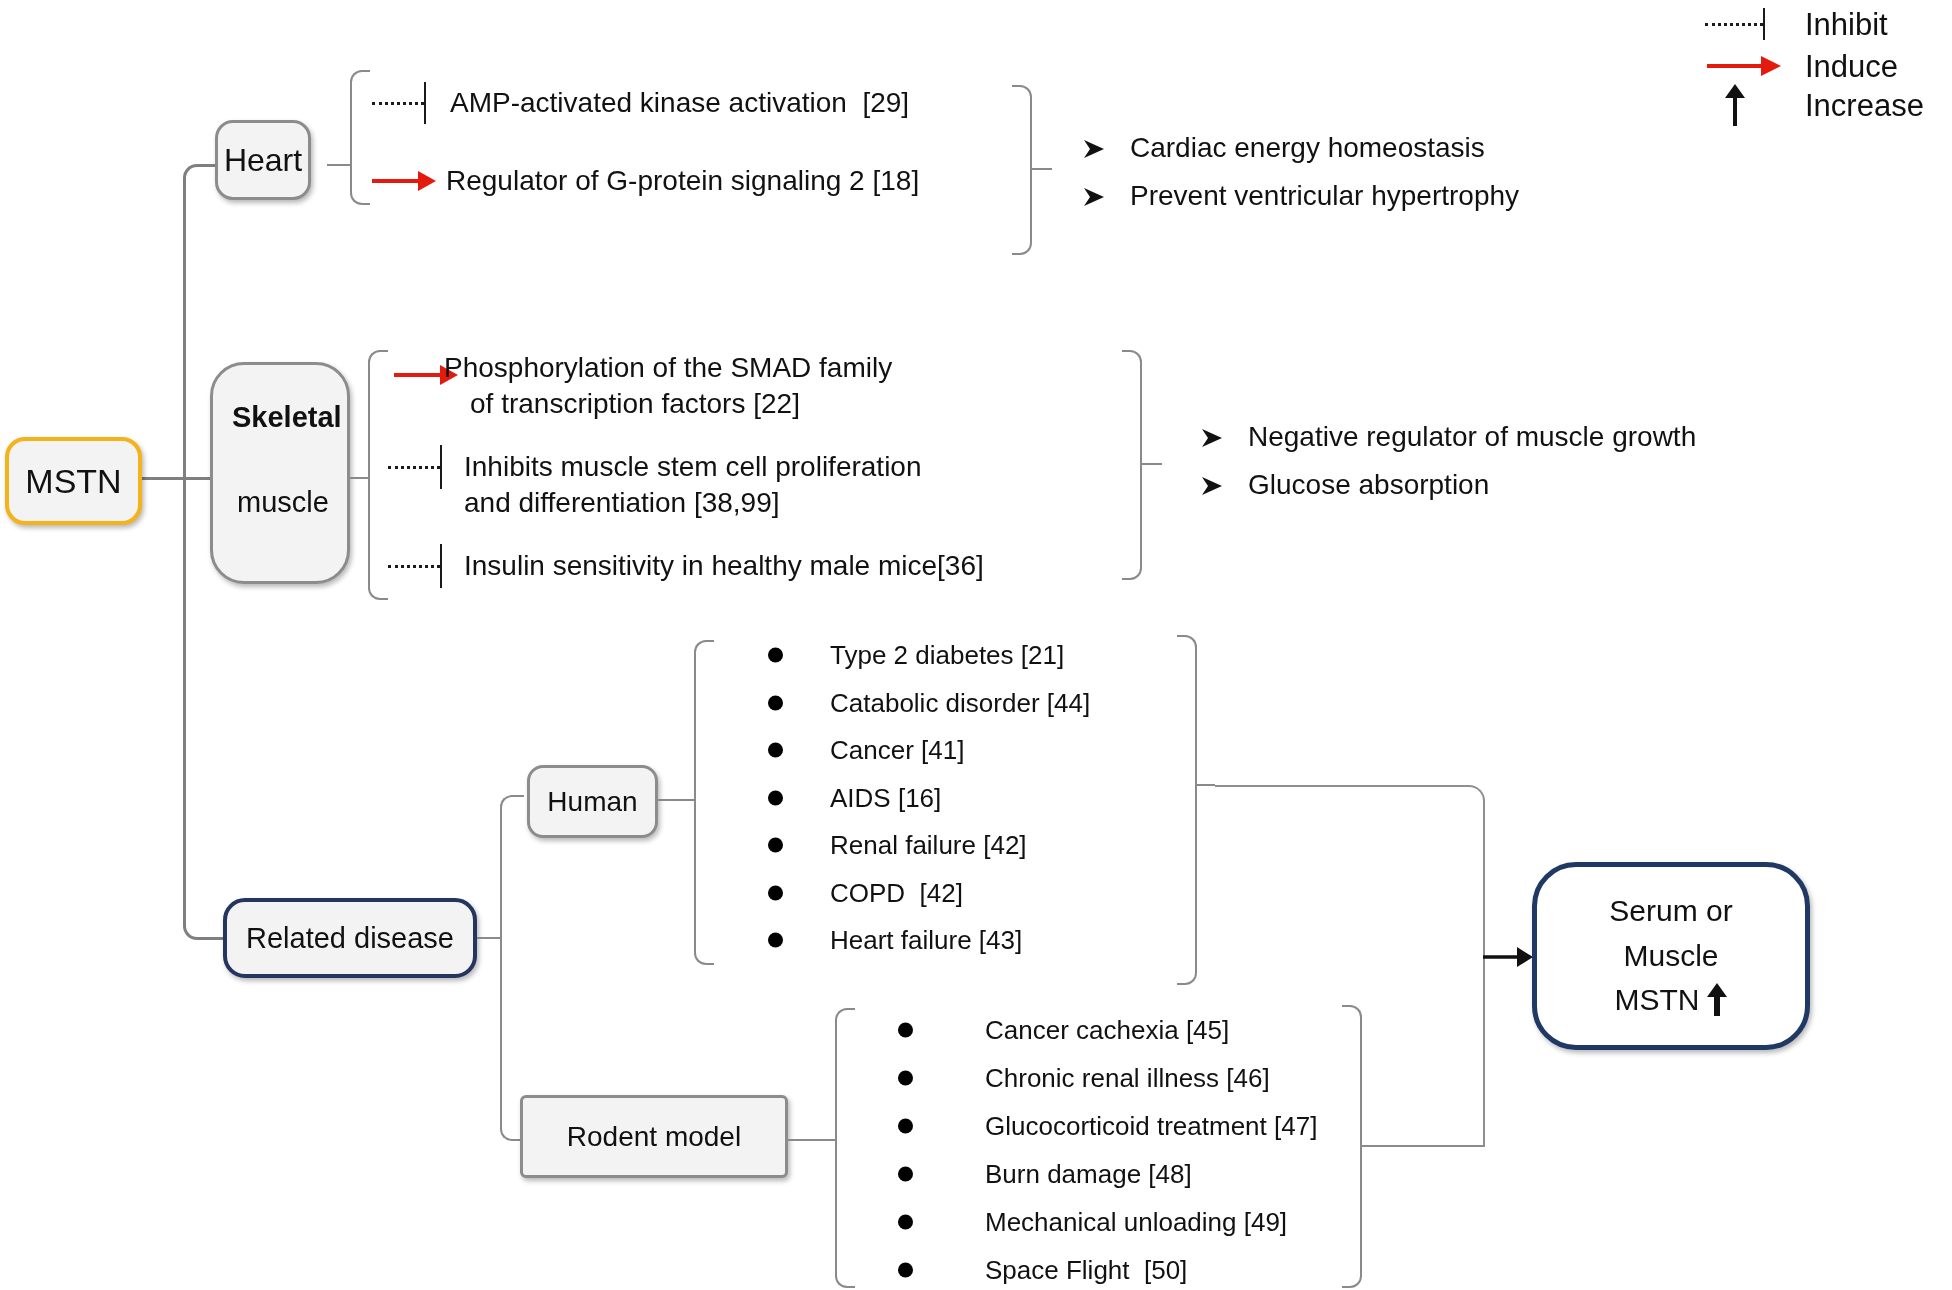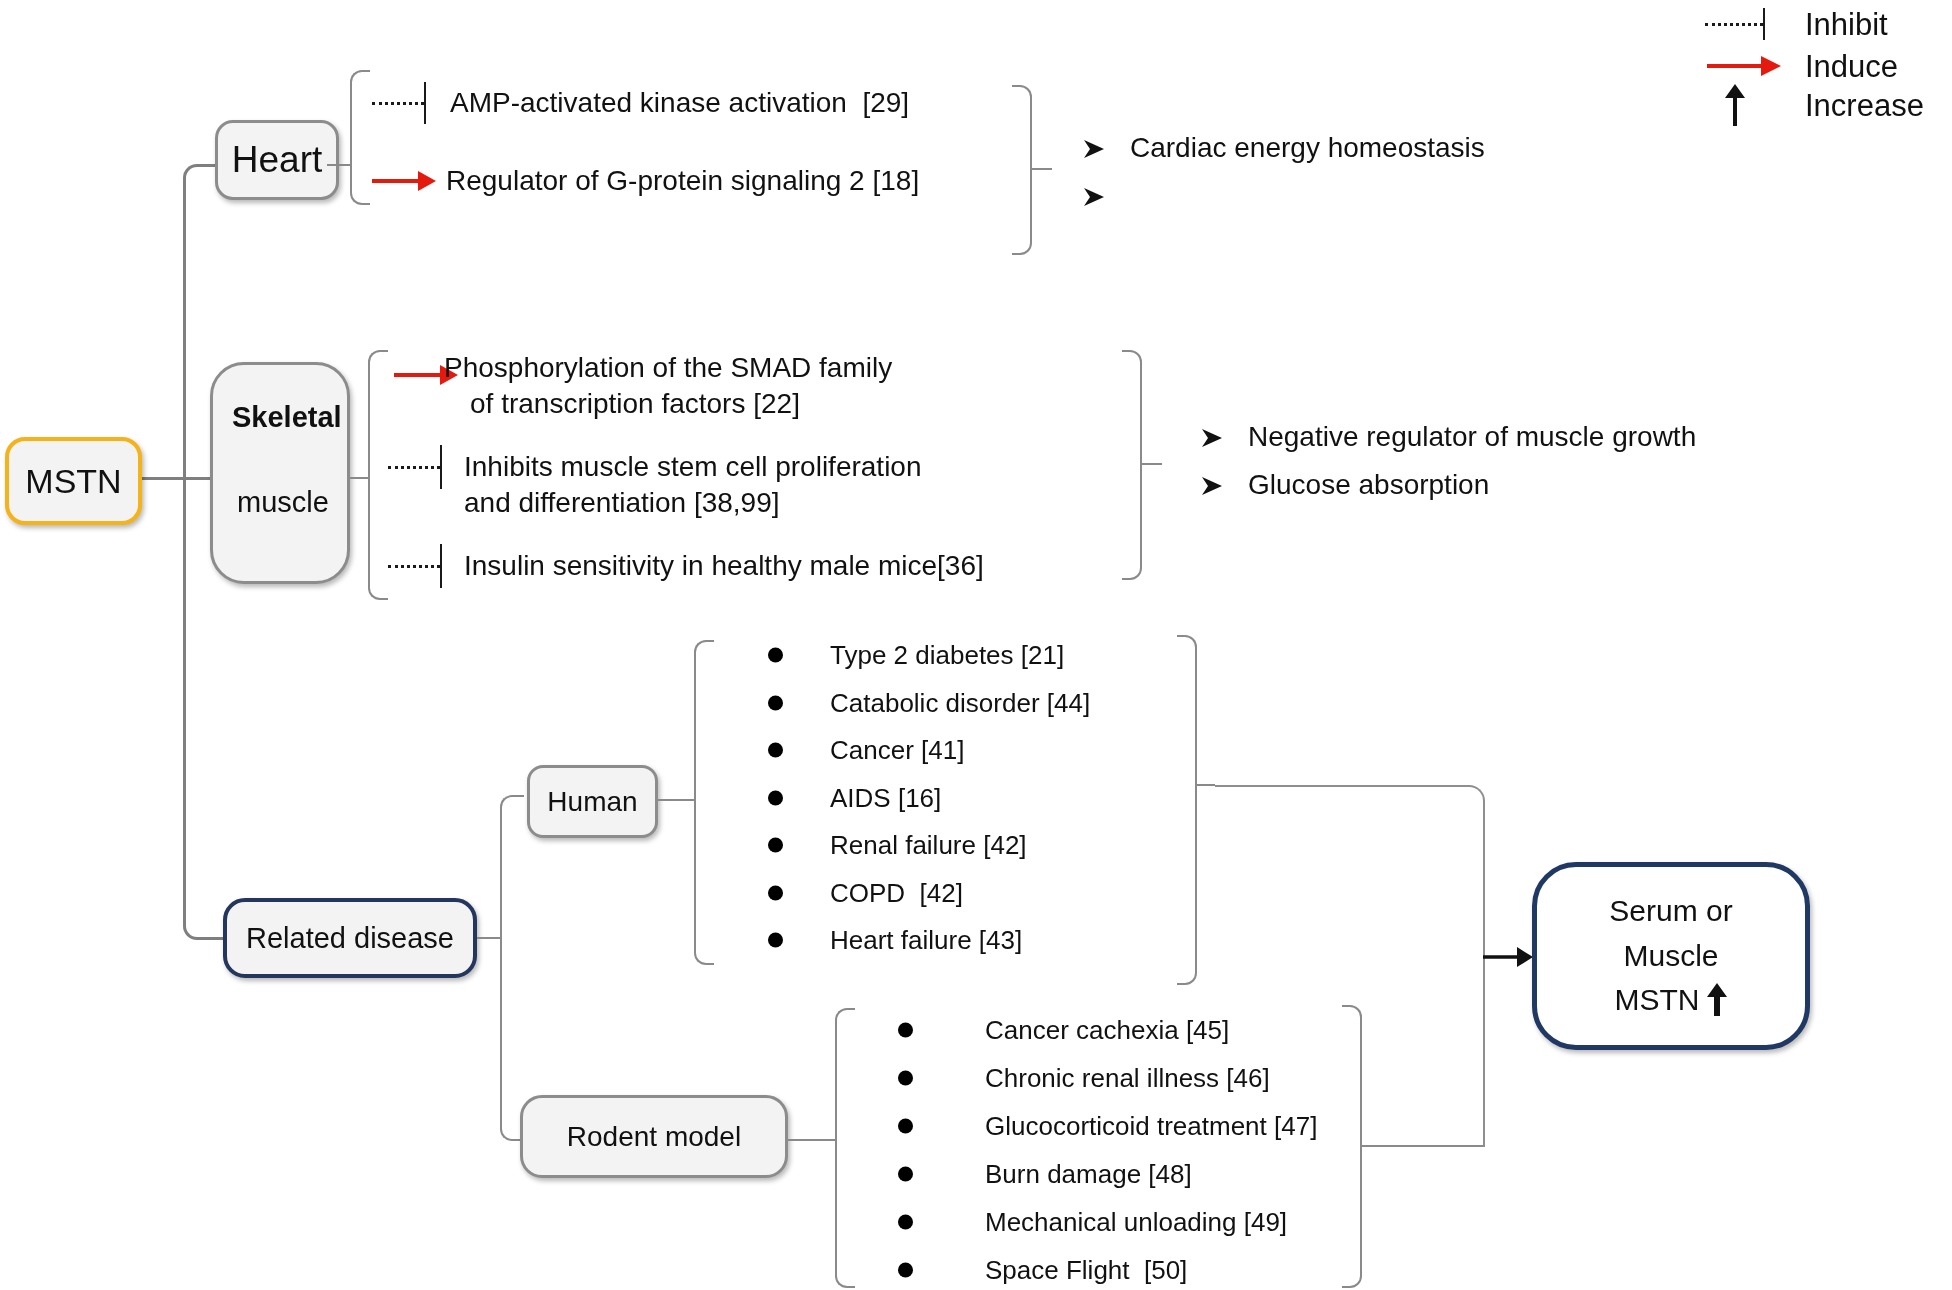--- a/index.html
+++ b/index.html
@@ -59,21 +59,21 @@
     <div class="txt" style="left:1805px;top:106px;font-size:31px;">Increase</div>
   </div>
 
   <div class="trunk" style="left:183px;top:164px;width:40px;height:776px;"></div>
   <div class="hline" style="left:142px;top:477px;width:70px;"></div>
 
   <div class="box" style="left:5px;top:437px;width:137px;height:88px;border:4px solid #F5B31B;border-radius:20px;font-size:34px;">
     <span>MSTN</span>
   </div>
 
-  <div class="box" style="left:215px;top:120px;width:124px;height:80px;border-radius:18px;font-size:37px;">
+  <div class="box" style="left:215px;top:120px;width:96px;height:80px;border-radius:18px;font-size:32px;">
     <span>Heart</span>
   </div>
 
   <div class="bracket-l" style="left:350px;top:70px;width:20px;height:135px;"></div>
   <div class="tick" style="left:327px;top:164px;width:23px;"></div>
 
   <div class="inhibit" style="left:372px;top:103px;">
     <div class="dots"></div>
       <div class="bar" style="height:42px;"></div>
   </div>
@@ -88,20 +88,21 @@
   <div class="bracket-r" style="left:1012px;top:85px;width:20px;height:170px;"></div>
   <div class="tick" style="left:1030px;top:168px;width:22px;"></div>
 
   <svg class="icon" style="left:1082px;top:137px;" width="24" height="24" viewBox="0 0 24 24">
     <polygon points="2,3 22,12 2,21 8,12" fill="#111"></polygon>
   </svg>
   <div class="txt" style="left:1130px;top:148px;">Cardiac energy homeostasis</div>
   <svg class="icon" style="left:1082px;top:185px;" width="24" height="24" viewBox="0 0 24 24">
     <polygon points="2,3 22,12 2,21 8,12" fill="#111"></polygon>
   </svg>
+  <div class="txt" style="left:1130px;top:196px;">Prevent ventricular hypertrophy</div>
 
   <div class="box" style="left:210px;top:362px;width:140px;height:222px;border-radius:34px;font-size:29px;"></div>
   <div class="txt" style="left:232px;top:417px;font-size:29px;font-weight:bold;">Skeletal</div>
   <div class="txt" style="left:237px;top:502px;font-size:29px;">muscle</div>
 
   <div class="bracket-l" style="left:368px;top:350px;width:20px;height:250px;"></div>
   <div class="tick" style="left:350px;top:477px;width:18px;"></div>
 
   <svg class="icon" style="left:392px;top:362px;" width="68" height="26" viewBox="0 0 68 26">
     <line x1="2" y1="13" x2="50" y2="13" stroke="#E41A0E" stroke-width="4"></line>
@@ -159,21 +160,21 @@
   <div class="bullet" style="left:768px;top:845px;"></div>
   <div class="txt small" style="left:830px;top:845px;">Renal failure [42]</div>
   <div class="bullet" style="left:768px;top:893px;"></div>
   <div class="txt small" style="left:830px;top:893px;">COPD  [42]</div>
   <div class="bullet" style="left:768px;top:940px;"></div>
   <div class="txt small" style="left:830px;top:940px;">Heart failure [43]</div>
 
   <div class="bracket-r" style="left:1177px;top:635px;width:20px;height:350px;"></div>
   <div class="tick" style="left:1195px;top:784px;width:20px;"></div>
 
-  <div class="box" style="left:520px;top:1095px;width:268px;height:83px;border-radius:22px;font-size:28px;">
+  <div class="box" style="left:520px;top:1095px;width:268px;height:83px;border-radius:6px;font-size:28px;">
     <span>Rodent model</span>
   </div>
   <div class="bracket-l" style="left:835px;top:1008px;width:20px;height:280px;"></div>
   <div class="tick" style="left:788px;top:1139px;width:47px;"></div>
 
   <div class="bullet" style="left:898px;top:1030px;"></div>
   <div class="txt small" style="left:985px;top:1030px;">Cancer cachexia [45]</div>
   <div class="bullet" style="left:898px;top:1078px;"></div>
   <div class="txt small" style="left:985px;top:1078px;">Chronic renal illness [46]</div>
   <div class="bullet" style="left:898px;top:1126px;"></div>

